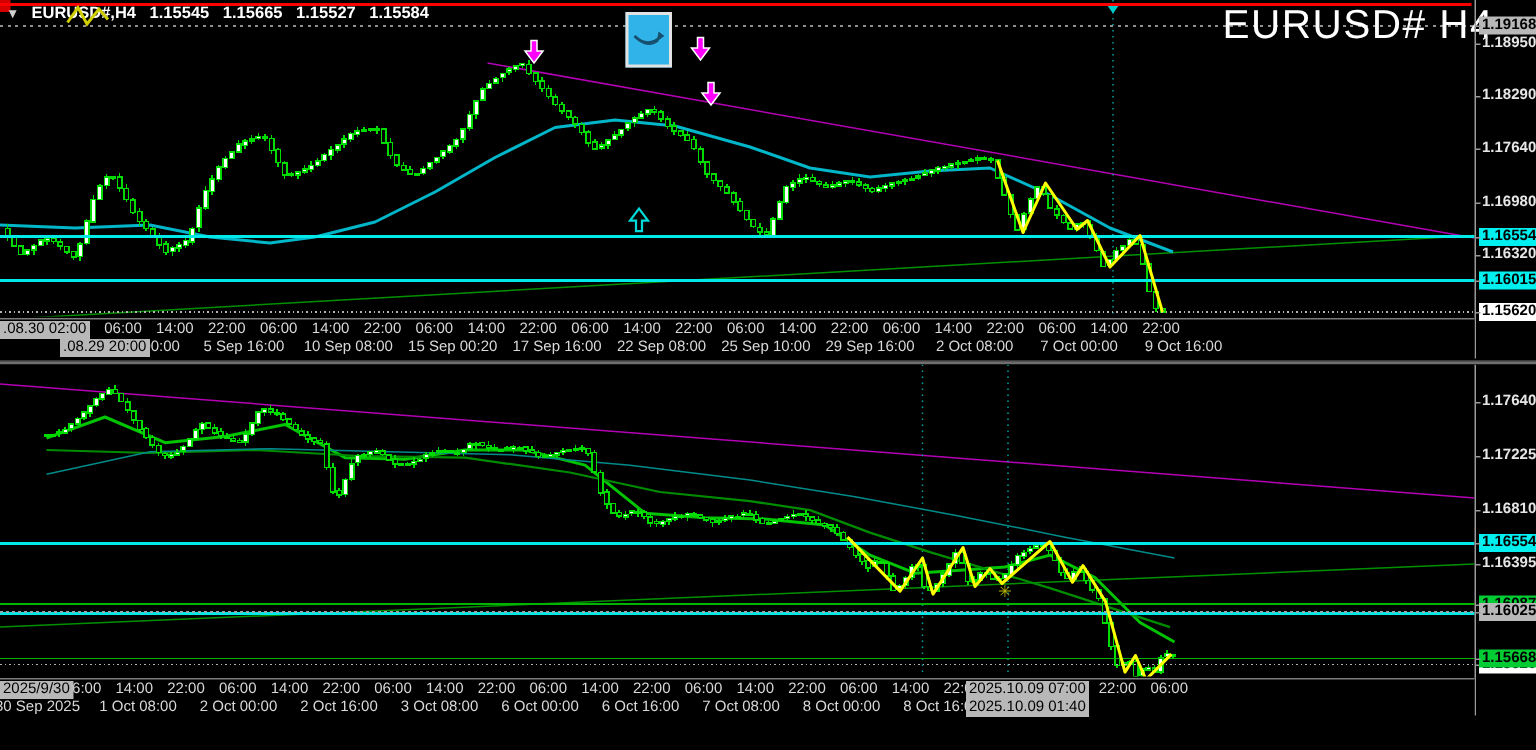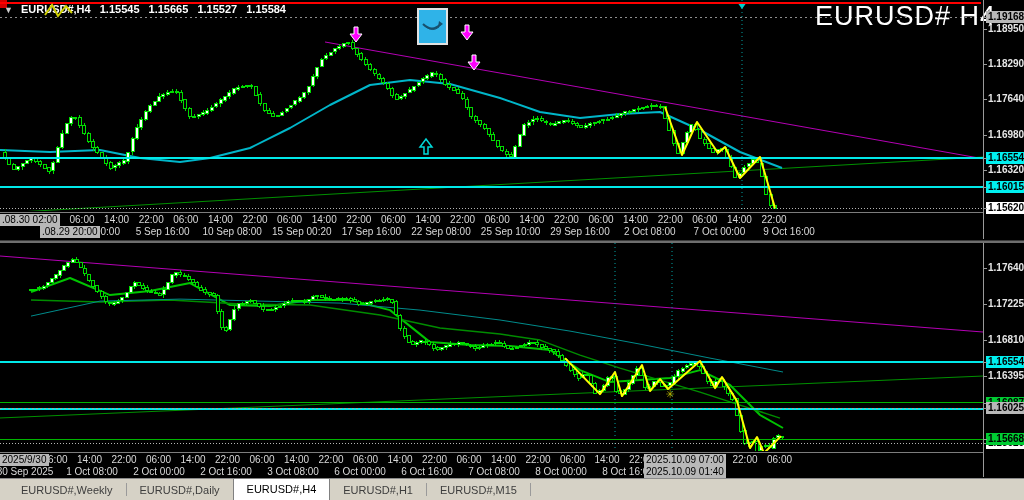--- a/index.html
+++ b/index.html
@@ -970,23 +970,13 @@
           <span class="tlab" style="left: 494px;">7 Oct 08:00</span>
           <span class="tlab" style="left: 561px;">8 Oct 00:00</span>
           <span class="tlab" style="left: 628px;">8 Oct 16:00</span>
           <span class="tlab" style="left: 695px;">9 Oct 08:00</span>
           <span class="tlab" style="left: 762px; margin-top: 40px;">10 Oct 00:00</span>
           <span class="tbox" style="left: 644px; min-width: 58px;">2025.10.09 01:40</span>
         </div>
     </div>
   </div>
 
-  <div class="tabbar">
-    <div class="tab">EURUSD#,Weekly</div>
-    <div class="tsep"></div>
-    <div class="tab">EURUSD#,Daily</div>
-    <div class="tab active">EURUSD#,H4</div>
-    <div class="tab">EURUSD#,H1</div>
-    <div class="tsep"></div>
-    <div class="tab">EURUSD#,M15</div>
-    <div class="tsep"></div>
-  </div>
 </div>
 
 </body></html>

